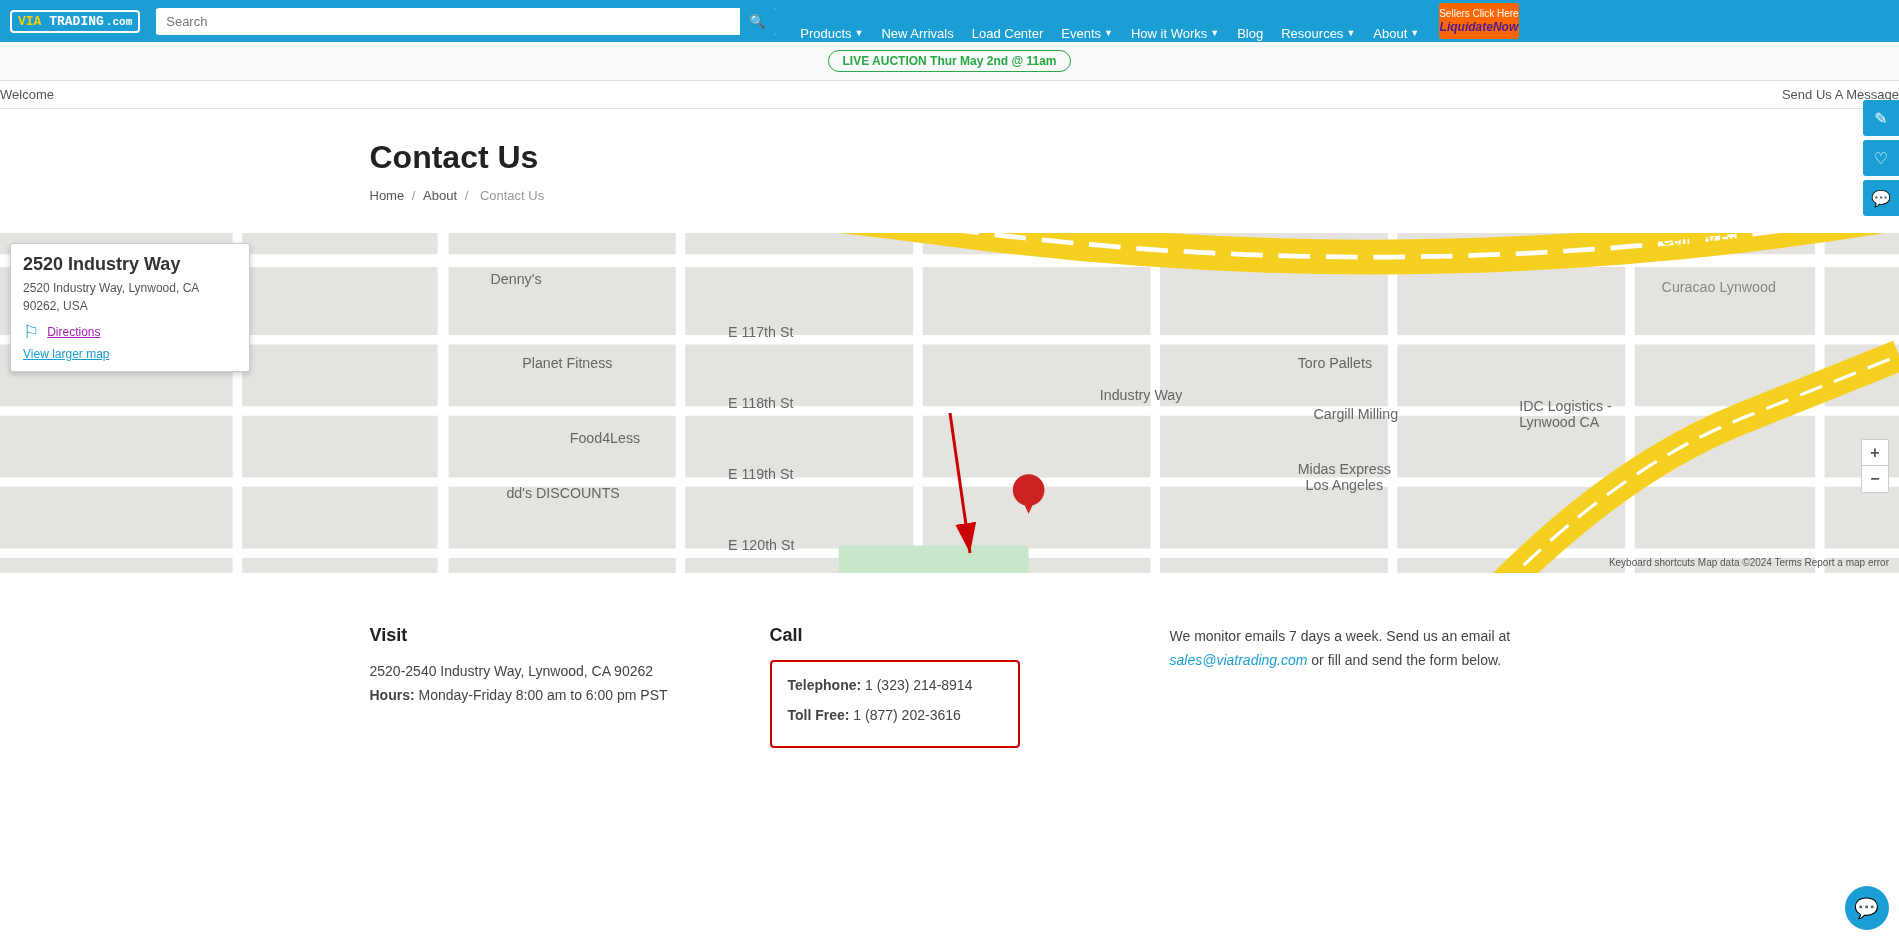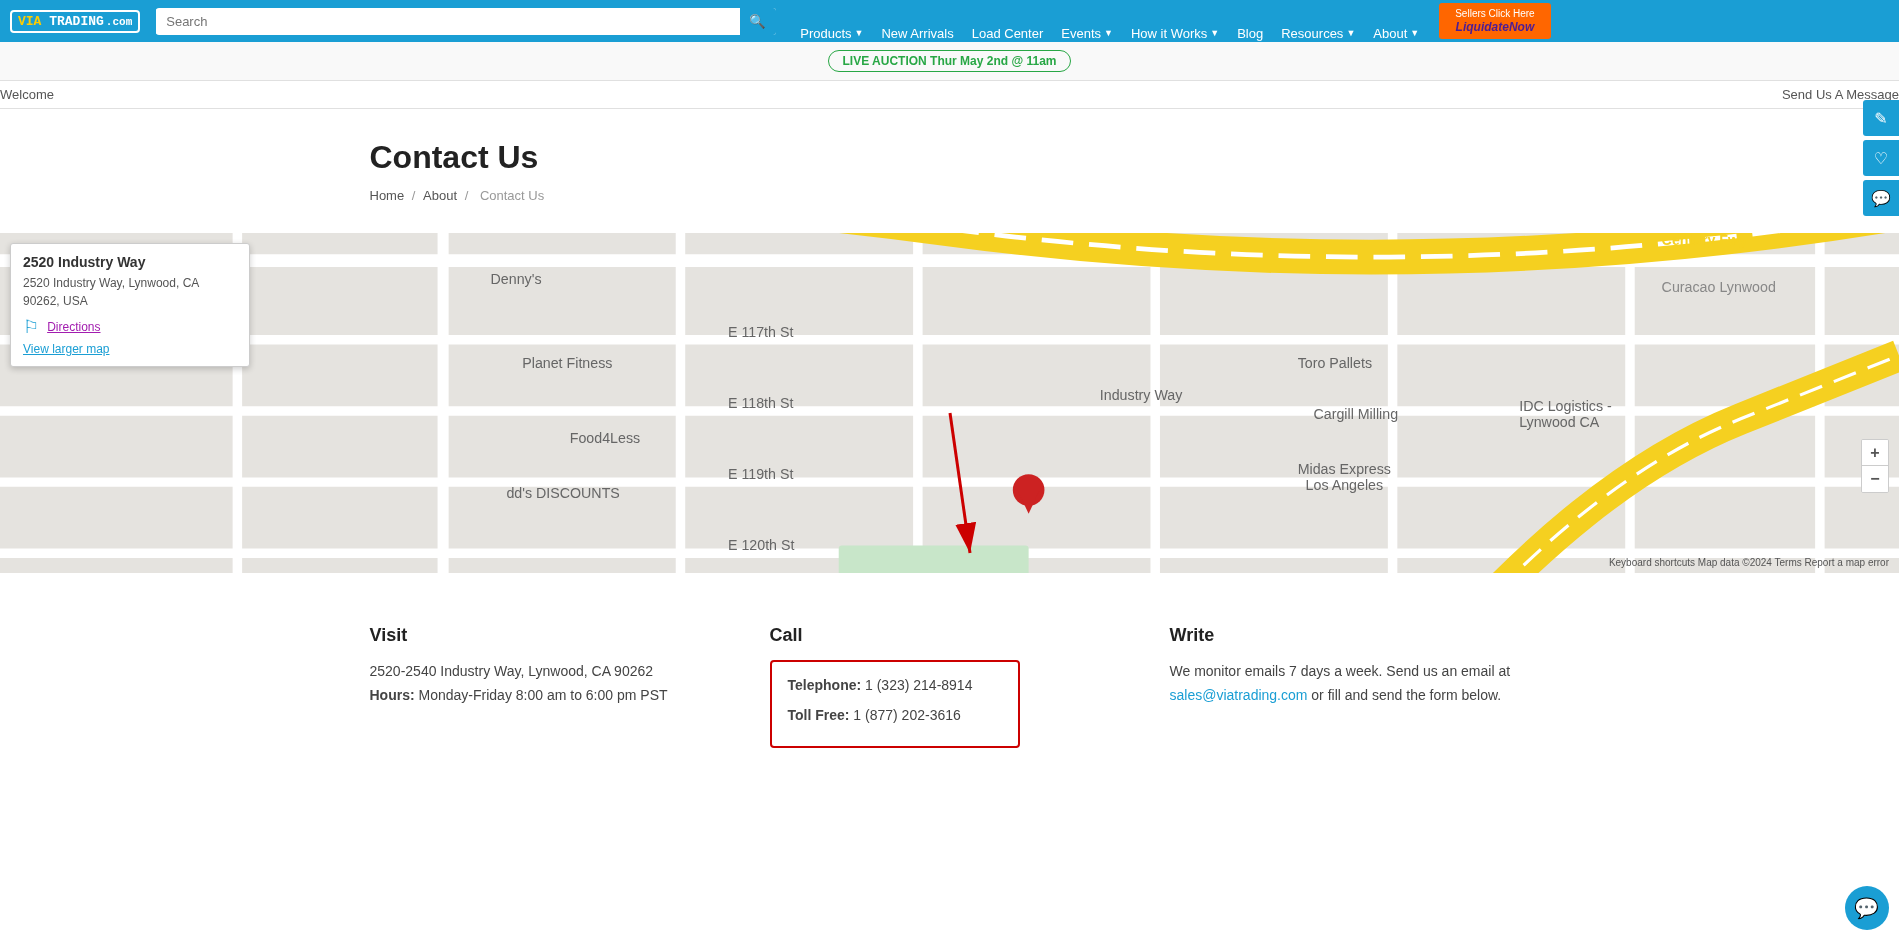--- a/index.html
+++ b/index.html
@@ -72,21 +72,21 @@
       white-space: nowrap;
       display: flex;
       align-items: center;
       gap: 3px;
       margin-top: 24px;
     }
     .nav-item .chevron { font-size: 9px; }
     .liquidate-btn {
       background: #ff6600;
       color: #fff;
-      padding: 4px 16px;
+      padding: 4px 0;
       border-radius: 3px;
       font-size: 12px;
       font-weight: bold;
       cursor: pointer;
       white-space: nowrap;
       margin-left: 4px;
       text-align: center;
       line-height: 1.3;
     }
     .liquidate-btn .sellers { font-size: 10px; font-weight: normal; }
@@ -168,21 +168,21 @@
       background: #fff;
       border: 1px solid #ccc;
       border-radius: 3px;
       padding: 10px 12px;
       font-size: 12px;
       width: 240px;
       box-shadow: 0 2px 6px rgba(0,0,0,0.2);
       z-index: 10;
     }
     .map-info-box .address-title {
-      font-size: 14px;
+      font-size: 18px;
       font-weight: bold;
       margin-bottom: 4px;
     }
     .map-info-box .address-detail {
       color: #555;
       margin-bottom: 6px;
       line-height: 1.5;
     }
     .map-info-box .directions-link {
       color: #a21caf;
@@ -250,20 +250,21 @@
     .call-box p {
       font-size: 14px;
       margin-bottom: 6px;
     }
     .call-box p strong {
       font-weight: bold;
     }
     .contact-link {
       color: #1a9ed4;
       text-decoration: none;
+      font-style: italic;
     }
 
     
     .right-sidebar {
       position: fixed;
       right: 0;
       top: 100px;
       display: flex;
       flex-direction: column;
       gap: 4px;
@@ -517,21 +518,20 @@
         <span>1 (323) 214-8914</span>
       </p>
       <p>
         <strong>Toll Free:</strong>
         <span>1 (877) 202-3616</span>
       </p>
     </div>
   </div>
 
   <div class="contact-column">
-    <h3>Write</h3>
     <p>
       <span>We monitor emails 7 days a week. Send us an email at</span>
       <a href="mailto:sales@viatrading.com" class="contact-link">sales@viatrading.com</a>
       <span>or fill and send the form below.</span>
     </p>
   </div>
 </div>
 
 <div class="right-sidebar">
   <div class="sidebar-btn">✎</div>

